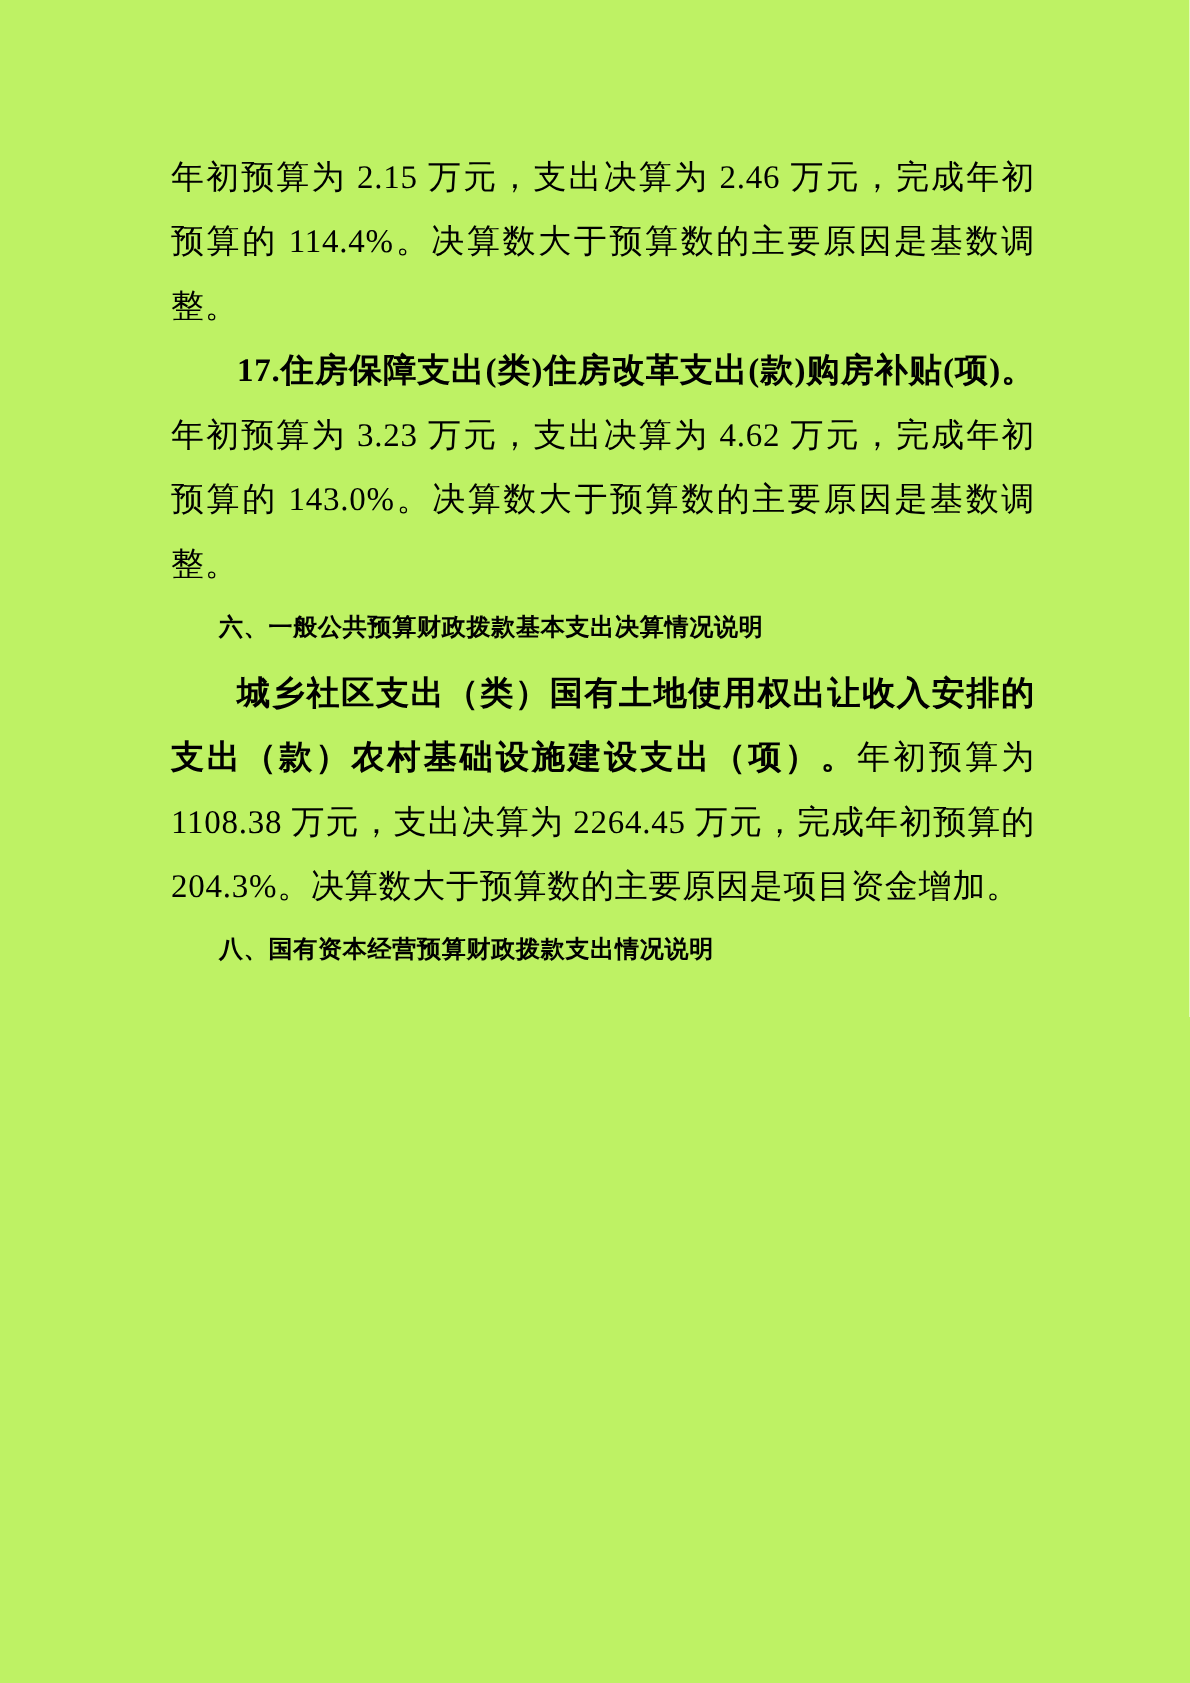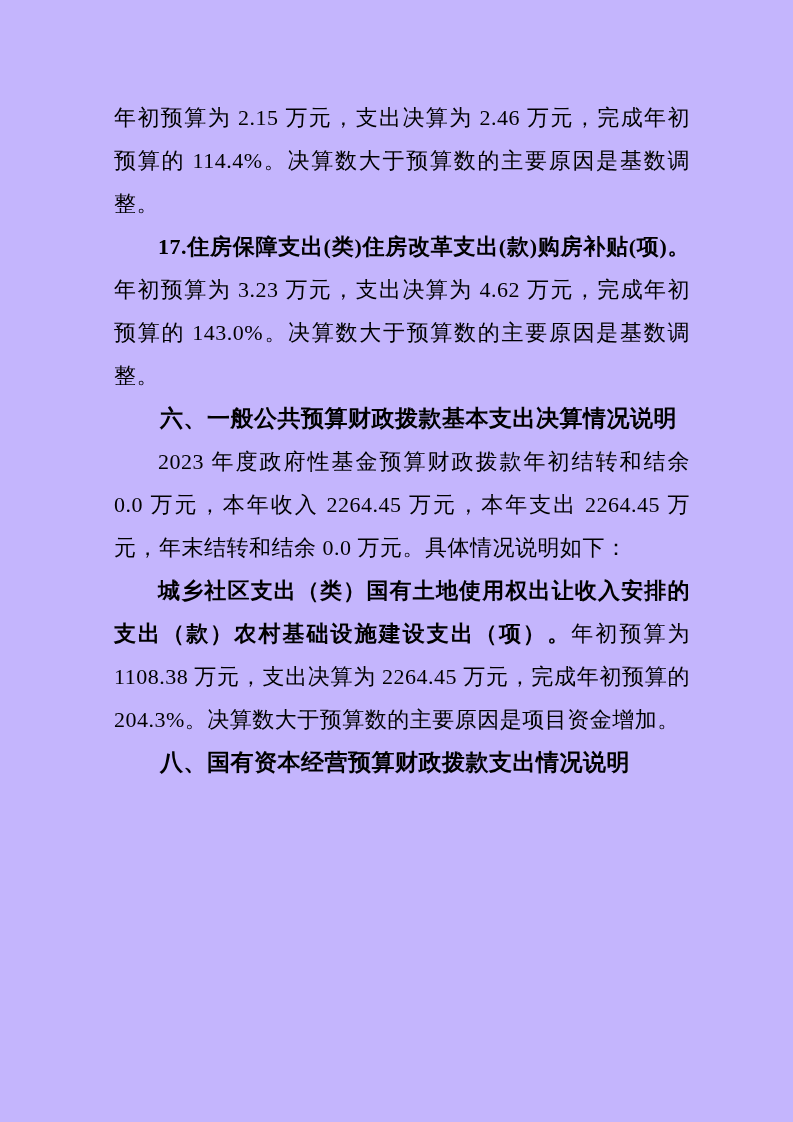--- a/index.html
+++ b/index.html
@@ -4,21 +4,21 @@
 <style>
   html, body {
     margin: 0;
     padding: 0;
     background: #ffffff;
   }
   .page {
     position: relative;
     width: 793px;
     height: 1122px;
-    background: #c4b5fd;
+    background: #bef264;
     overflow: hidden;
     text-decoration: underline;
   }
   .content {
     position: absolute;
     left: 114px;
     top: 96px;
     width: 576px;
     color: #000000;
     font-family: "Liberation Serif", "DejaVu Serif", serif;
@@ -33,38 +33,37 @@
   }
   .indent {
     text-indent: 2em;
   }
   .lead {
     font-weight: bold;
   }
   .heading {
     font-family: "Liberation Sans", "DejaVu Sans", sans-serif;
     font-weight: bold;
-    font-size: 23px;
+    font-size: 16px;
     letter-spacing: 0.5px;
   }
 </style>
 </head>
 <body>
 
 <div class="page">
   <div class="content">
 
     <p class="body-para"><b class="lead"></b><span>年初预算为 2.15 万元，支出决算为 2.46 万元，完成年初预算的 114.4%。决算数大于预算数的主要原因是基数调整。</span></p>
 
     <p class="body-para indent"><b class="lead">17.住房保障支出(类)住房改革支出(款)购房补贴(项)。</b><span>年初预算为 3.23 万元，支出决算为 4.62 万元，完成年初预算的 143.0%。决算数大于预算数的主要原因是基数调整。</span></p>
 
     <p class="heading indent"><span>六、一般公共预算财政拨款基本支出决算情况说明</span></p>
 
 
 
-    <p class="body-para indent"><b class="lead"></b><span>2023 年度政府性基金预算财政拨款年初结转和结余 0.0 万元，本年收入 2264.45 万元，本年支出 2264.45 万元，年末结转和结余 0.0 万元。具体情况说明如下：</span></p>
 
     <p class="body-para indent"><b class="lead">城乡社区支出（类）国有土地使用权出让收入安排的支出（款）农村基础设施建设支出（项）。</b><span>年初预算为 1108.38 万元，支出决算为 2264.45 万元，完成年初预算的 204.3%。决算数大于预算数的主要原因是项目资金增加。</span></p>
 
     <p class="heading indent"><span>八、国有资本经营预算财政拨款支出情况说明</span></p>
 
   </div>
 </div>
 
 </body></html>

